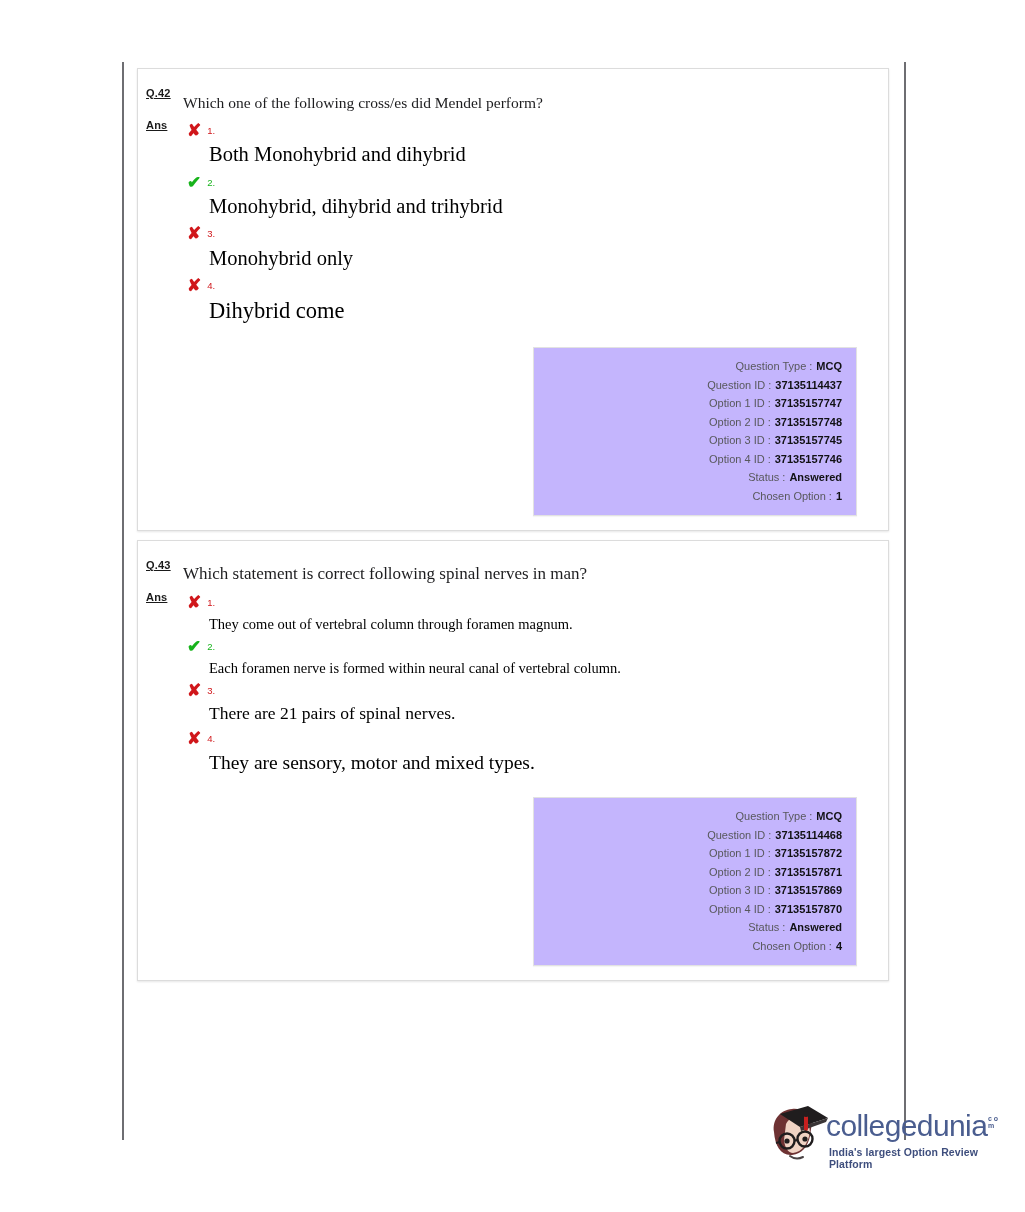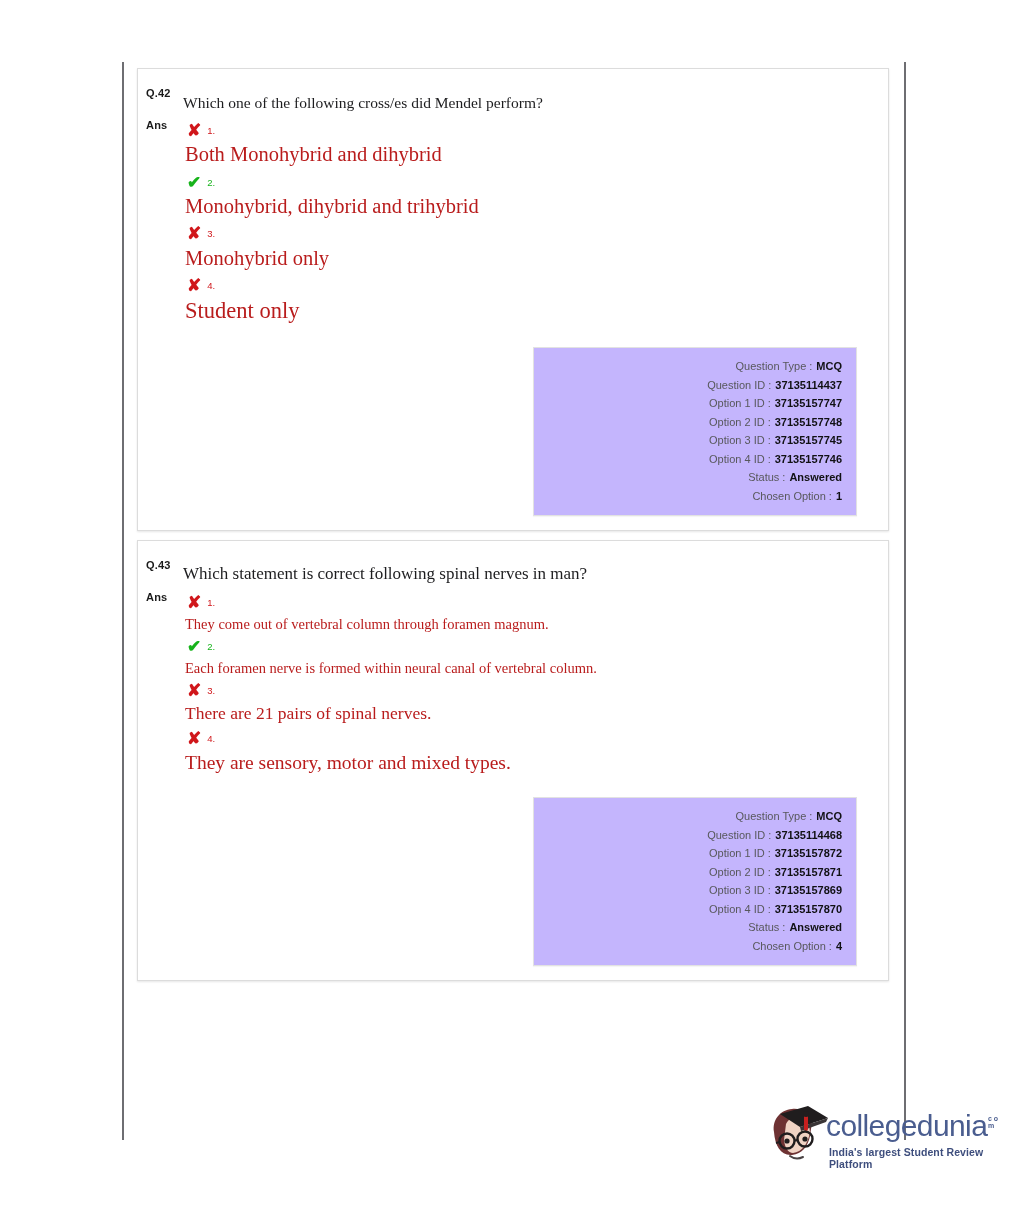--- a/index.html
+++ b/index.html
@@ -61,20 +61,21 @@
   .qblock + .qblock { margin-top: 9px; }
 
   .gutter-label {
     position: absolute;
     left: 8px;
     font-family: "Liberation Sans", sans-serif;
     font-weight: bold;
     font-size: 11px;
     color: #1a1a1a;
     letter-spacing: 0.2px;
+    text-decoration: underline;
   }
   .lbl-q { top: 18px; }
   .lbl-ans { top: 50px; }
 
   .qbody {
     margin-left: 45px;
     padding-right: 20px;
   }
 
   .question-text {
@@ -106,23 +107,24 @@
   .mark.right { color: #17b31b; }
   .onum {
     font-family: "Liberation Sans", sans-serif;
     font-size: 9.5px;
   }
   .onum.wrong { color: #d0171b; }
   .onum.right { color: #17b31b; }
 
   .otext {
     font-family: "Liberation Serif", serif;
-    color: #b91c1c;
+    color: #000000;
     line-height: 1.25;
     padding-left: 2px;
+    margin-left: 24px;
   }
   .sz-20 { font-size: 20.5px; }
   .sz-22 { font-size: 22.5px; }
   .sz-14 { font-size: 14.5px; }
   .sz-17 { font-size: 17.5px; }
   .sz-19b { font-size: 19.5px; }
 
   
   .meta-wrap {
     display: flex;
@@ -238,21 +240,21 @@
               <span class="onum wrong">3.</span>
             </div>
             <div class="otext sz-20">Monohybrid only</div>
           </div>
 
           <div class="option">
             <div class="marker-row">
               <span class="mark wrong">✘</span>
               <span class="onum wrong">4.</span>
             </div>
-            <div class="otext sz-22">Student only</div>
+            <div class="otext sz-22">Dihybrid come</div>
           </div>
 
         </div>
 
         <div class="meta-wrap">
           <div class="meta">
             <div class="meta-row">
               <span class="meta-k">Question Type</span>
               <span class="meta-sep">:</span>
               <span class="meta-v">MCQ</span>
@@ -402,16 +404,16 @@
       <path d="M28.5 38.5 L31.5 38.2" stroke="#201d1e" stroke-width="2.2" fill="none"></path>
       <path d="M13.5 40 L10 41" stroke="#201d1e" stroke-width="2.2" fill="none"></path>
       <circle cx="21" cy="39" r="2.6" fill="#201d1e"></circle>
       <circle cx="39" cy="37" r="2.6" fill="#201d1e"></circle>
       <path d="M24 54 C28 57, 33 57, 37 55" stroke="#4a4344" stroke-width="2" fill="none" stroke-linecap="round"></path>
     </svg>
     <div class="logo-word">collegedunia</div>
     <div class="logo-dotcom">c
 o
 m</div>
-    <div class="logo-tag">India's largest Student Review Platform</div>
+    <div class="logo-tag">India's largest Option Review Platform</div>
   </div>
 
 </div>
 
 </body></html>

